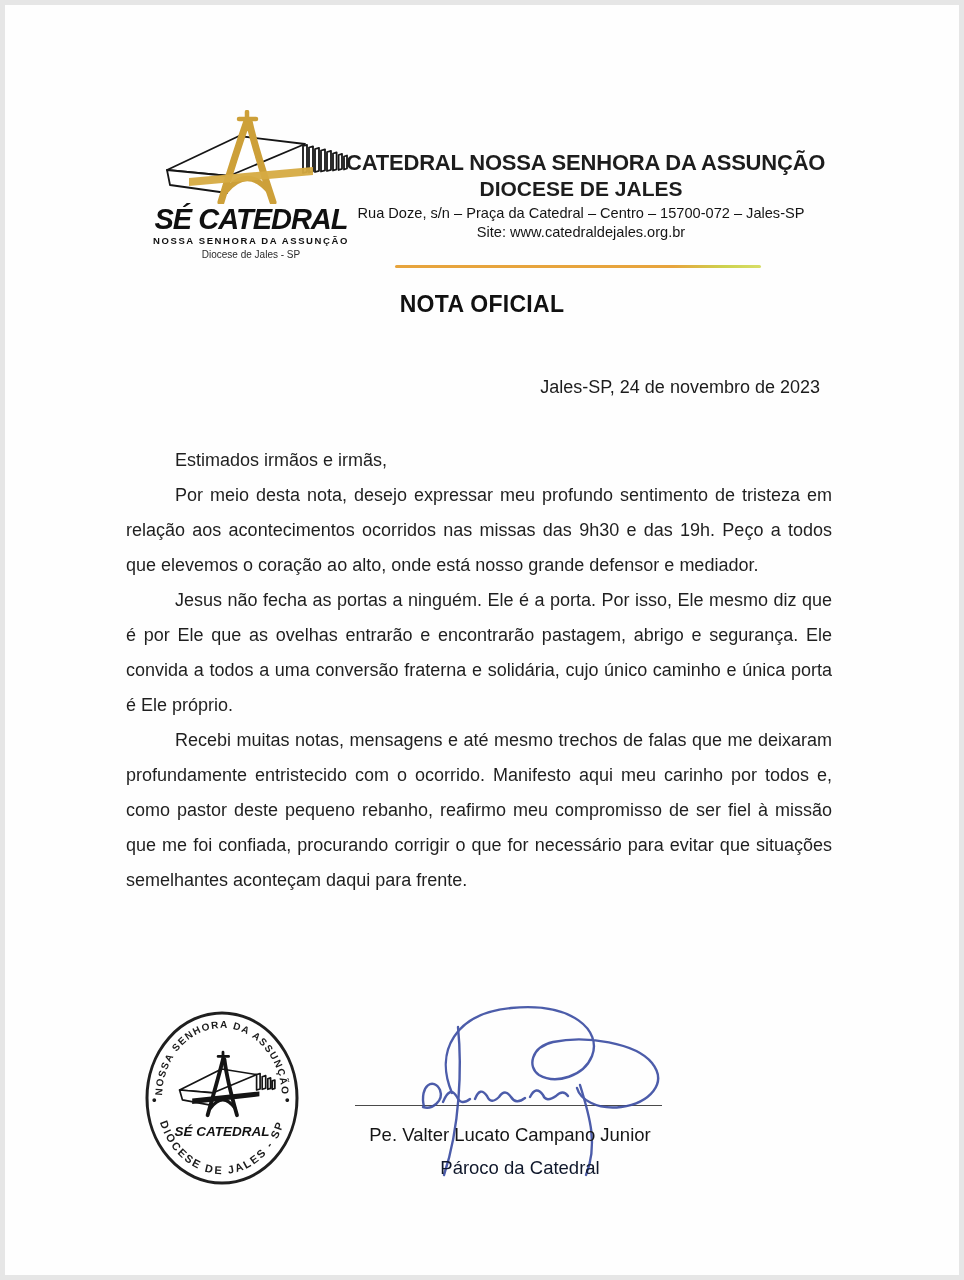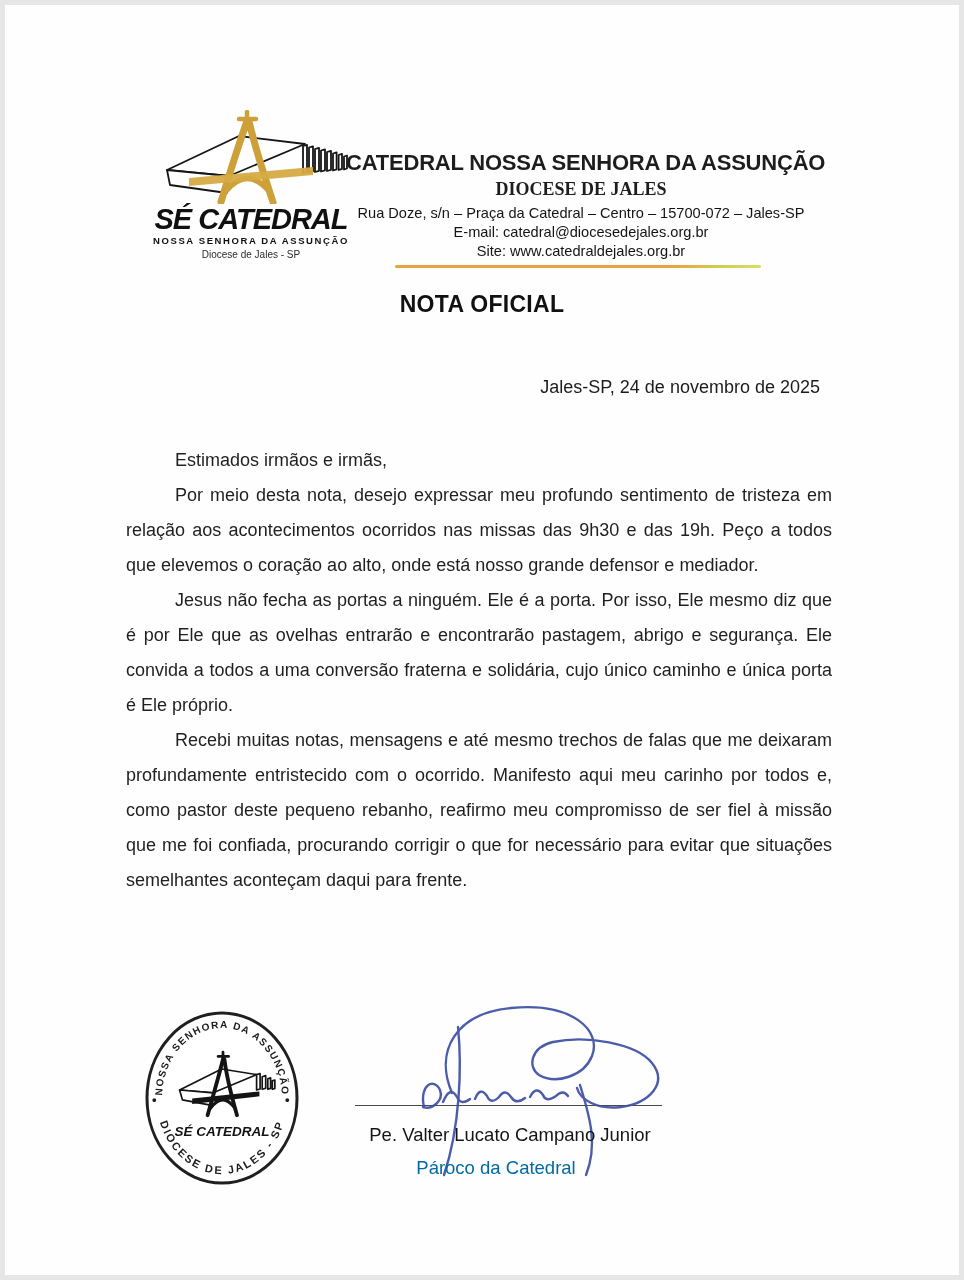--- a/index.html
+++ b/index.html
@@ -25,21 +25,21 @@
   .logo-sub {
     font-size:9.5px; font-weight:bold; letter-spacing:1.6px;
     line-height:14px; color:#101010; white-space:nowrap;
   }
   .logo-cap { font-size:10px; color:#2b2b2b; line-height:13px; }
 
   .org-block {
     position:absolute; left:346px; top:127px; width:470px; text-align:center;
   }
   .org-line1 { font-size:22px; font-weight:bold; line-height:26px; letter-spacing:-0.2px; white-space:nowrap;margin-top:23px; }
-  .org-line2 { font-size:18px; font-weight:bold; line-height:26px;font-family:Liberation Serif, serif; }
+  .org-line2 { font-size:21px; font-weight:bold; line-height:26px; }
   .org-contact { margin-top:2px; }
   .org-contact div { font-size:14.6px; line-height:19px; color:#141414; white-space:nowrap; }
 
   .gold-rule {
     position:absolute; left:395px; top:265px; width:366px; height:3px;
     border-radius:2px;
     background:linear-gradient(90deg,#e7a43d 0%,#e7a43d 76%,#cdd24e 90%,#d8de68 100%);
   }
 
   
@@ -64,22 +64,22 @@
   .sig-rule {
     position:absolute; left:355px; top:1105px; width:307px; height:0;
     border-top:1.8px solid #4a4a4a;
   }
   .sig-svg { position:absolute; left:330px; top:993px; }
   .sig-name {
     position:absolute; left:330px; top:1124px; width:360px;
     text-align:center; font-size:18.5px; color:#151515;
   }
   .sig-role {
-    position:absolute; left:316px; top:1157px; width:360px;
-    text-align:center; font-size:18.5px; color:#0369a1;
+    position:absolute; left:340px; top:1157px; width:360px;
+    text-align:center; font-size:18.5px; color:#0f172a;
   }
 
   .stamp-arc-text { font-size:10px; font-weight:bold; letter-spacing:1.4px; fill:#1b1b1b; }
   .stamp-arc-text-b { font-size:11px; font-weight:bold; letter-spacing:2px; fill:#1b1b1b; }
   .stamp-center-text { font-size:13.5px; font-weight:bold; font-style:italic; fill:#121212; }
   .stamp-dot { font-size:13px; font-weight:bold; fill:#1b1b1b; }
 </style>
 </head>
 <body>
 
@@ -115,28 +115,27 @@
     <div class="logo-title">SÉ CATEDRAL</div>
     <div class="logo-sub">NOSSA SENHORA DA ASSUNÇÃO</div>
     <div class="logo-cap">Diocese de Jales - SP</div>
   </div>
 
   <div class="org-block">
     <div class="org-line1">CATEDRAL NOSSA SENHORA DA ASSUNÇÃO</div>
     <div class="org-line2">DIOCESE DE JALES</div>
     <div class="org-contact">
       <div>Rua Doze, s/n – Praça da Catedral – Centro – 15700-072 – Jales-SP</div>
-      <div>E-mail: catedral@diocesedejales.org.br</div>
       <div>Site: www.catedraldejales.org.br</div>
     </div>
   </div>
   <div class="gold-rule"></div>
 
   <div class="nota-title">NOTA OFICIAL</div>
-  <div class="date-line">Jales-SP, 24 de novembro de 2025</div>
+  <div class="date-line">Jales-SP, 24 de novembro de 2023</div>
 
   <div class="letter-body">
     <p>Estimados irmãos e irmãs,</p>
     <p>Por meio desta nota, desejo expressar meu profundo sentimento de tristeza em relação aos acontecimentos ocorridos nas missas das 9h30 e das 19h. Peço a todos que elevemos o coração ao alto, onde está nosso grande defensor e mediador.</p>
     <p>Jesus não fecha as portas a ninguém. Ele é a porta. Por isso, Ele mesmo diz que é por Ele que as ovelhas entrarão e encontrarão pastagem, abrigo e segurança. Ele convida a todos a uma conversão fraterna e solidária, cujo único caminho e única porta é Ele próprio.</p>
     <p>Recebi muitas notas, mensagens e até mesmo trechos de falas que me deixaram profundamente entristecido com o ocorrido. Manifesto aqui meu carinho por todos e, como pastor deste pequeno rebanho, reafirmo meu compromisso de ser fiel à missão que me foi confiada, procurando corrigir o que for necessário para evitar que situações semelhantes aconteçam daqui para frente.</p>
   </div>
 
   <div class="stamp">
     <svg width="162" height="180" viewBox="0 0 162 180">

